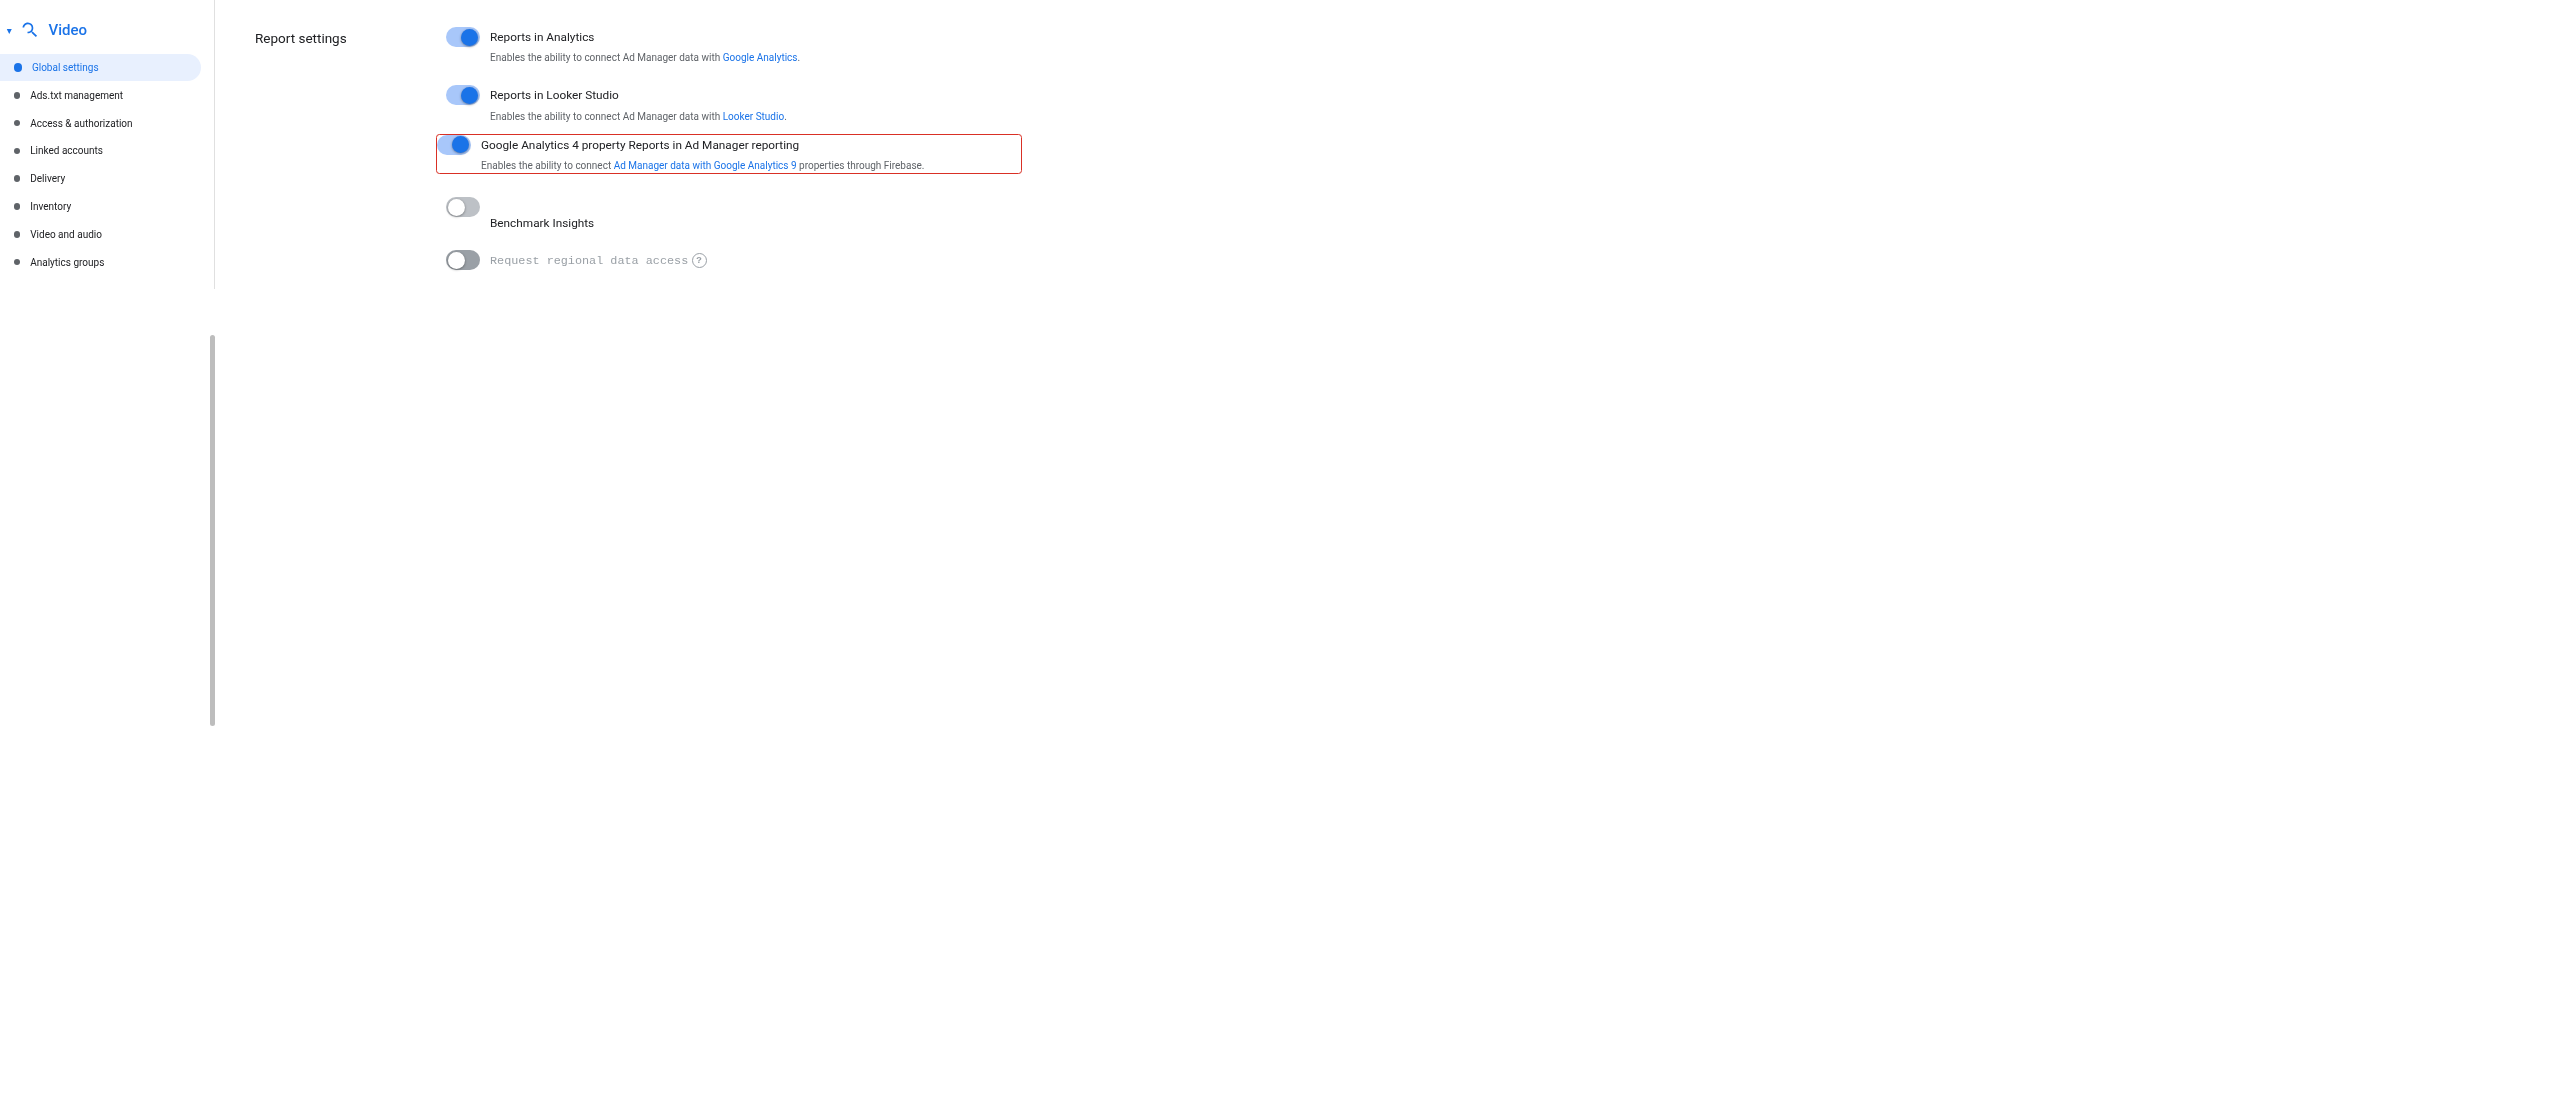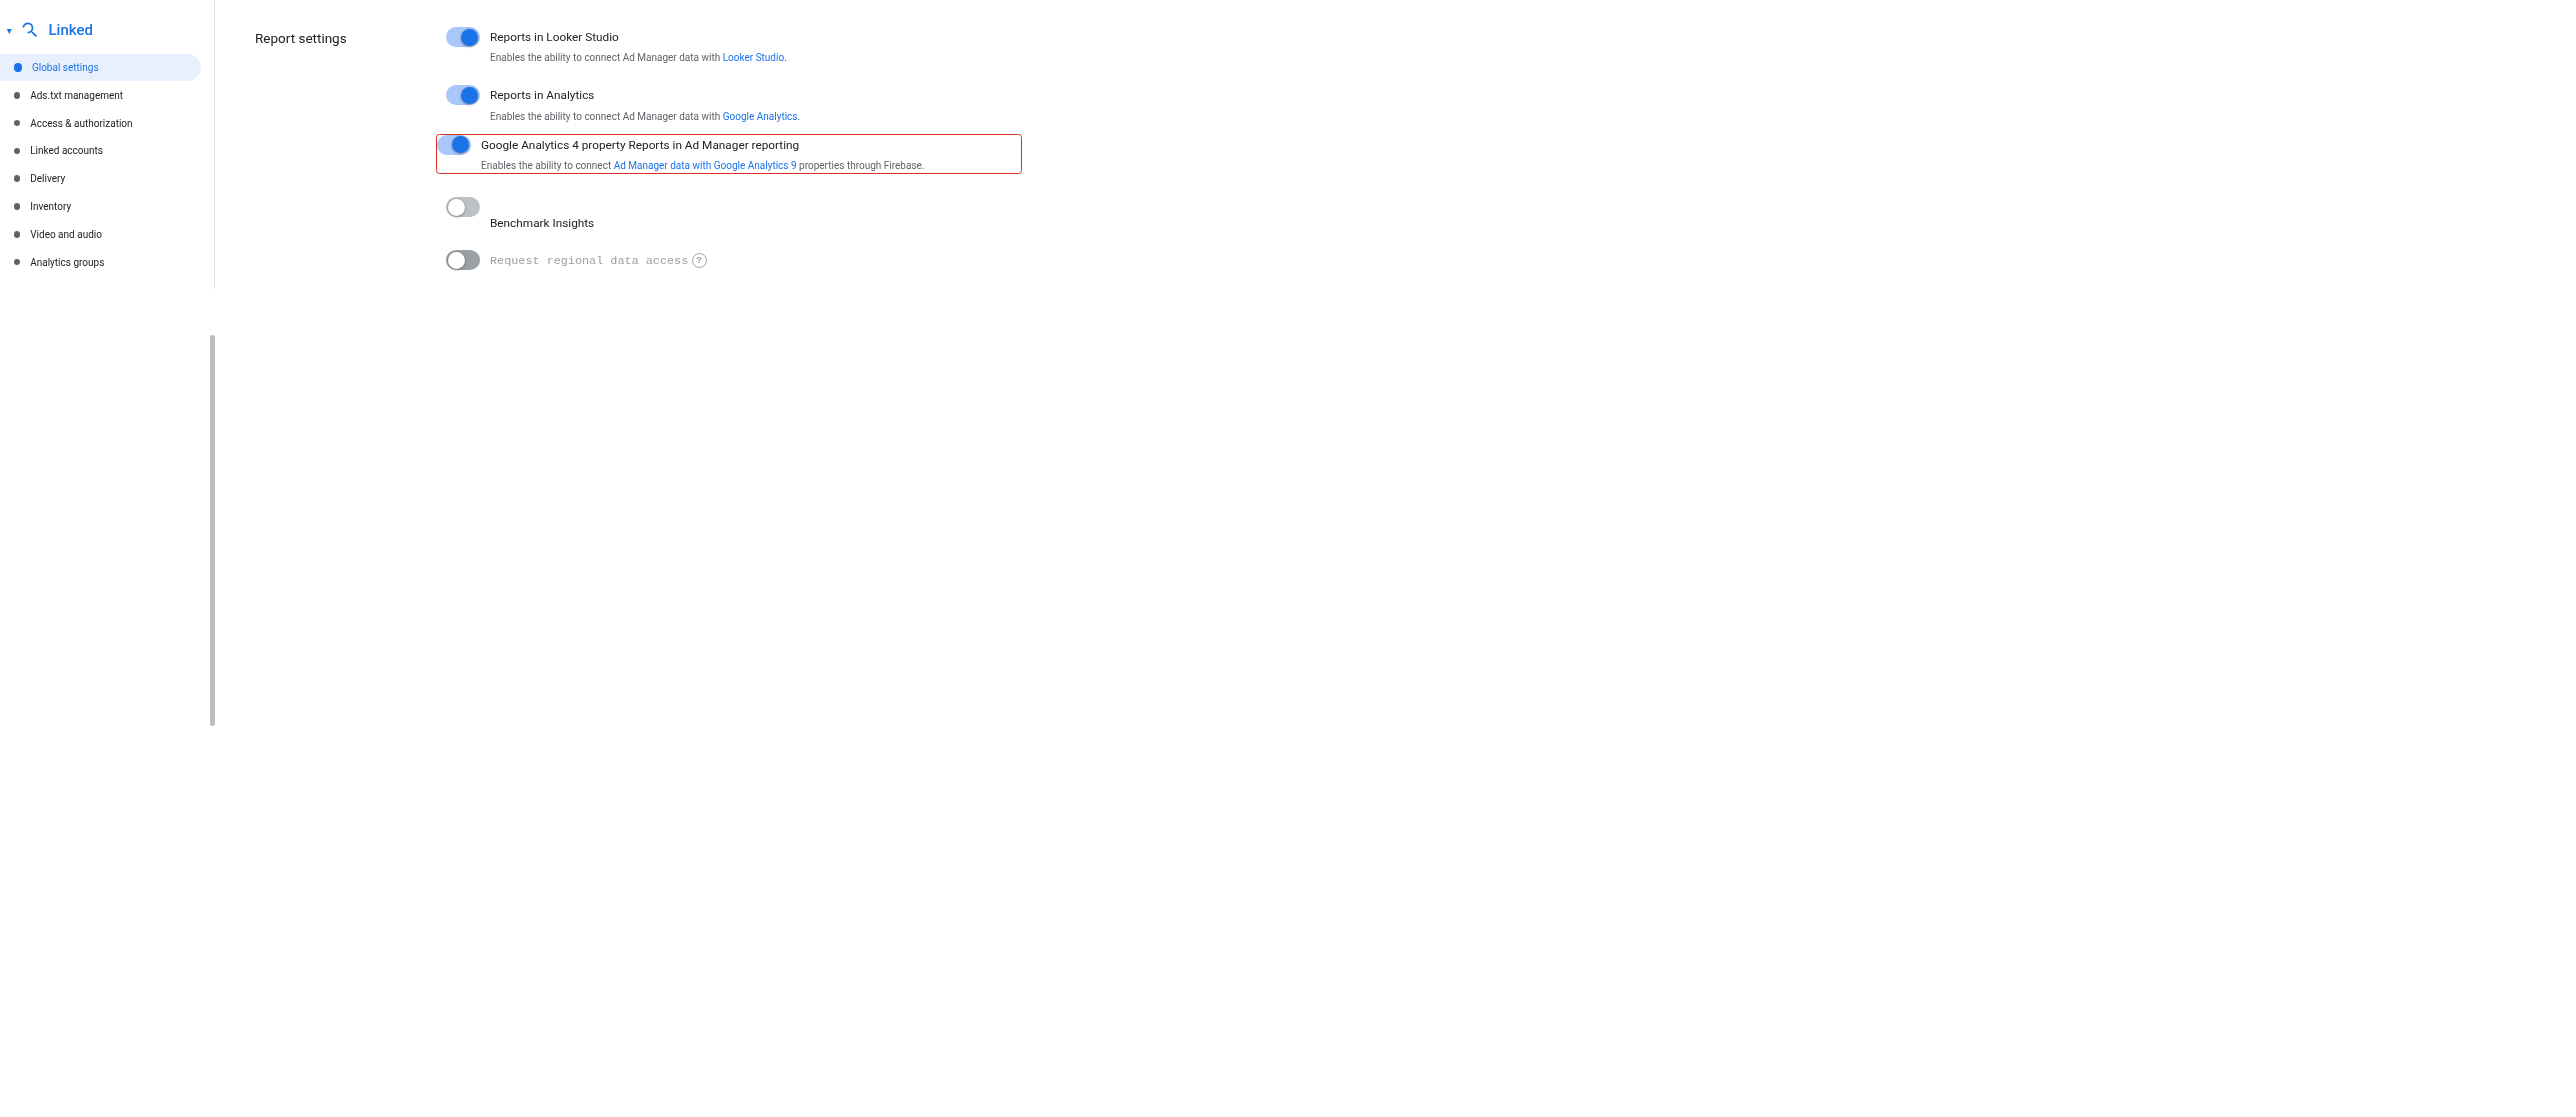--- a/index.html
+++ b/index.html
@@ -235,21 +235,21 @@
 <body>
 
 <div class="sidebar-wrapper">
   <div class="sidebar">
     <div class="sidebar-header">
       <span class="chevron-icon">▾</span>
       <svg class="wrench-icon" viewBox="0 0 24 24" fill="#1a73e8">
         <path d="M15.5 14h-.79l-.28-.27A6.471 6.471 0 0 0 16 9.5 6.5 6.5 0 0 0 9.5 3C6.08 3 3.28 5.64 3.03 9h2.02C5.3 6.75 7.18 5 9.5 5 11.99 5 14 7.01 14 9.5S11.99 14 9.5 14c-.17 0-.33-.03-.5-.05v2.02c.17.02.33.03.5.03 1.61 0 3.09-.59 4.23-1.57l.27.28v.79l5 4.99L20.49 19l-4.99-5z"></path>
         <circle cx="9.5" cy="9.5" r="0" fill="none"></circle>
       </svg>
-      <span>Linked</span>
+      <span>Video</span>
     </div>
 
     <div id="sidebar-items-container">
         <div class="sidebar-item active">
           <span class="dot"></span>
           <span class="sidebar-item-label">Global settings</span>
         </div>
         <div class="sidebar-item">
           <span class="dot"></span>
           <span class="sidebar-item-label">Ads.txt management</span>
@@ -287,34 +287,34 @@
   <div class="settings-section">
     <div class="section-title">Report settings</div>
     <div class="settings-items" id="settings-items-container">
     <div class="setting-item">
           <div class="setting-row">
             <div class="toggle">
               <div class="toggle-track on">
                 <div class="toggle-thumb on"></div>
               </div>
             </div>
-            <span class="setting-name" style="color: rgb(32, 33, 36);">Reports in Looker Studio</span>
-          </div>
-          <div class="setting-desc">Enables the ability to connect Ad Manager data with <a href="#">Looker Studio</a>.</div>
+            <span class="setting-name" style="color: rgb(32, 33, 36);">Reports in Analytics</span>
+          </div>
+          <div class="setting-desc">Enables the ability to connect Ad Manager data with <a href="#">Google Analytics</a>.</div>
         </div>
         <div class="setting-item">
           <div class="setting-row">
             <div class="toggle">
               <div class="toggle-track on">
                 <div class="toggle-thumb on"></div>
               </div>
             </div>
-            <span class="setting-name" style="color: rgb(32, 33, 36);">Reports in Analytics</span>
-          </div>
-          <div class="setting-desc">Enables the ability to connect Ad Manager data with <a href="#">Google Analytics</a>.</div>
+            <span class="setting-name" style="color: rgb(32, 33, 36);">Reports in Looker Studio</span>
+          </div>
+          <div class="setting-desc">Enables the ability to connect Ad Manager data with <a href="#">Looker Studio</a>.</div>
         </div>
         <div class="setting-item highlighted">
           <div class="setting-row">
             <div class="toggle">
               <div class="toggle-track on">
                 <div class="toggle-thumb on"></div>
               </div>
             </div>
             <span class="setting-name" style="color: rgb(32, 33, 36);">Google Analytics 4 property Reports in Ad Manager reporting</span>
           </div>

